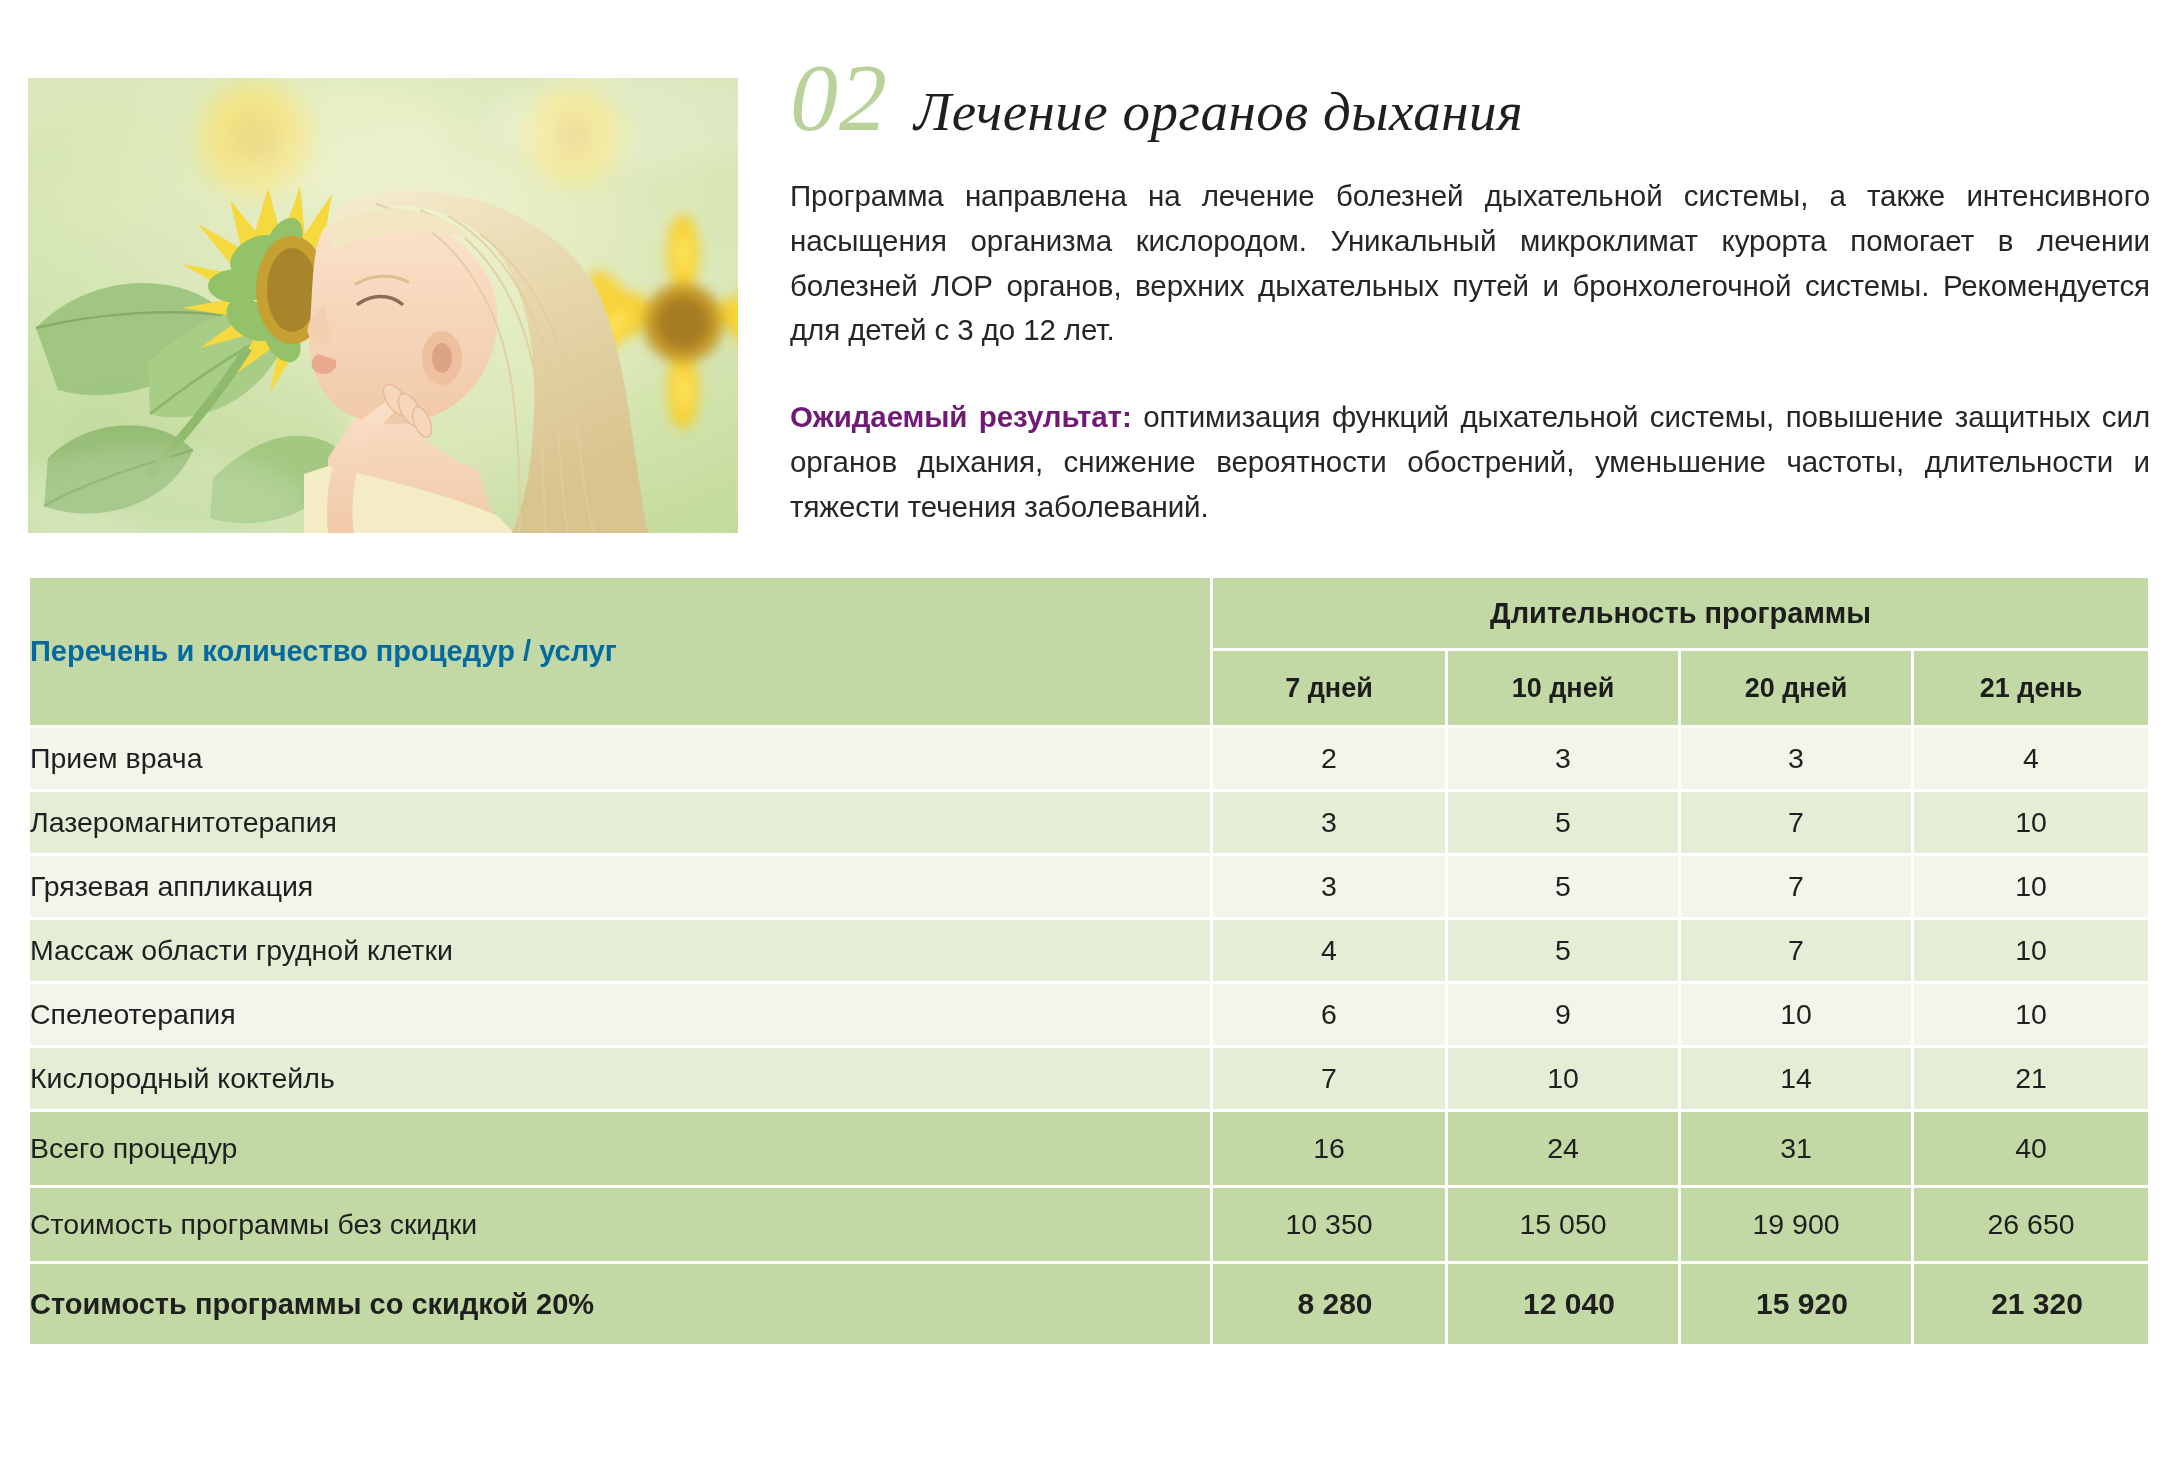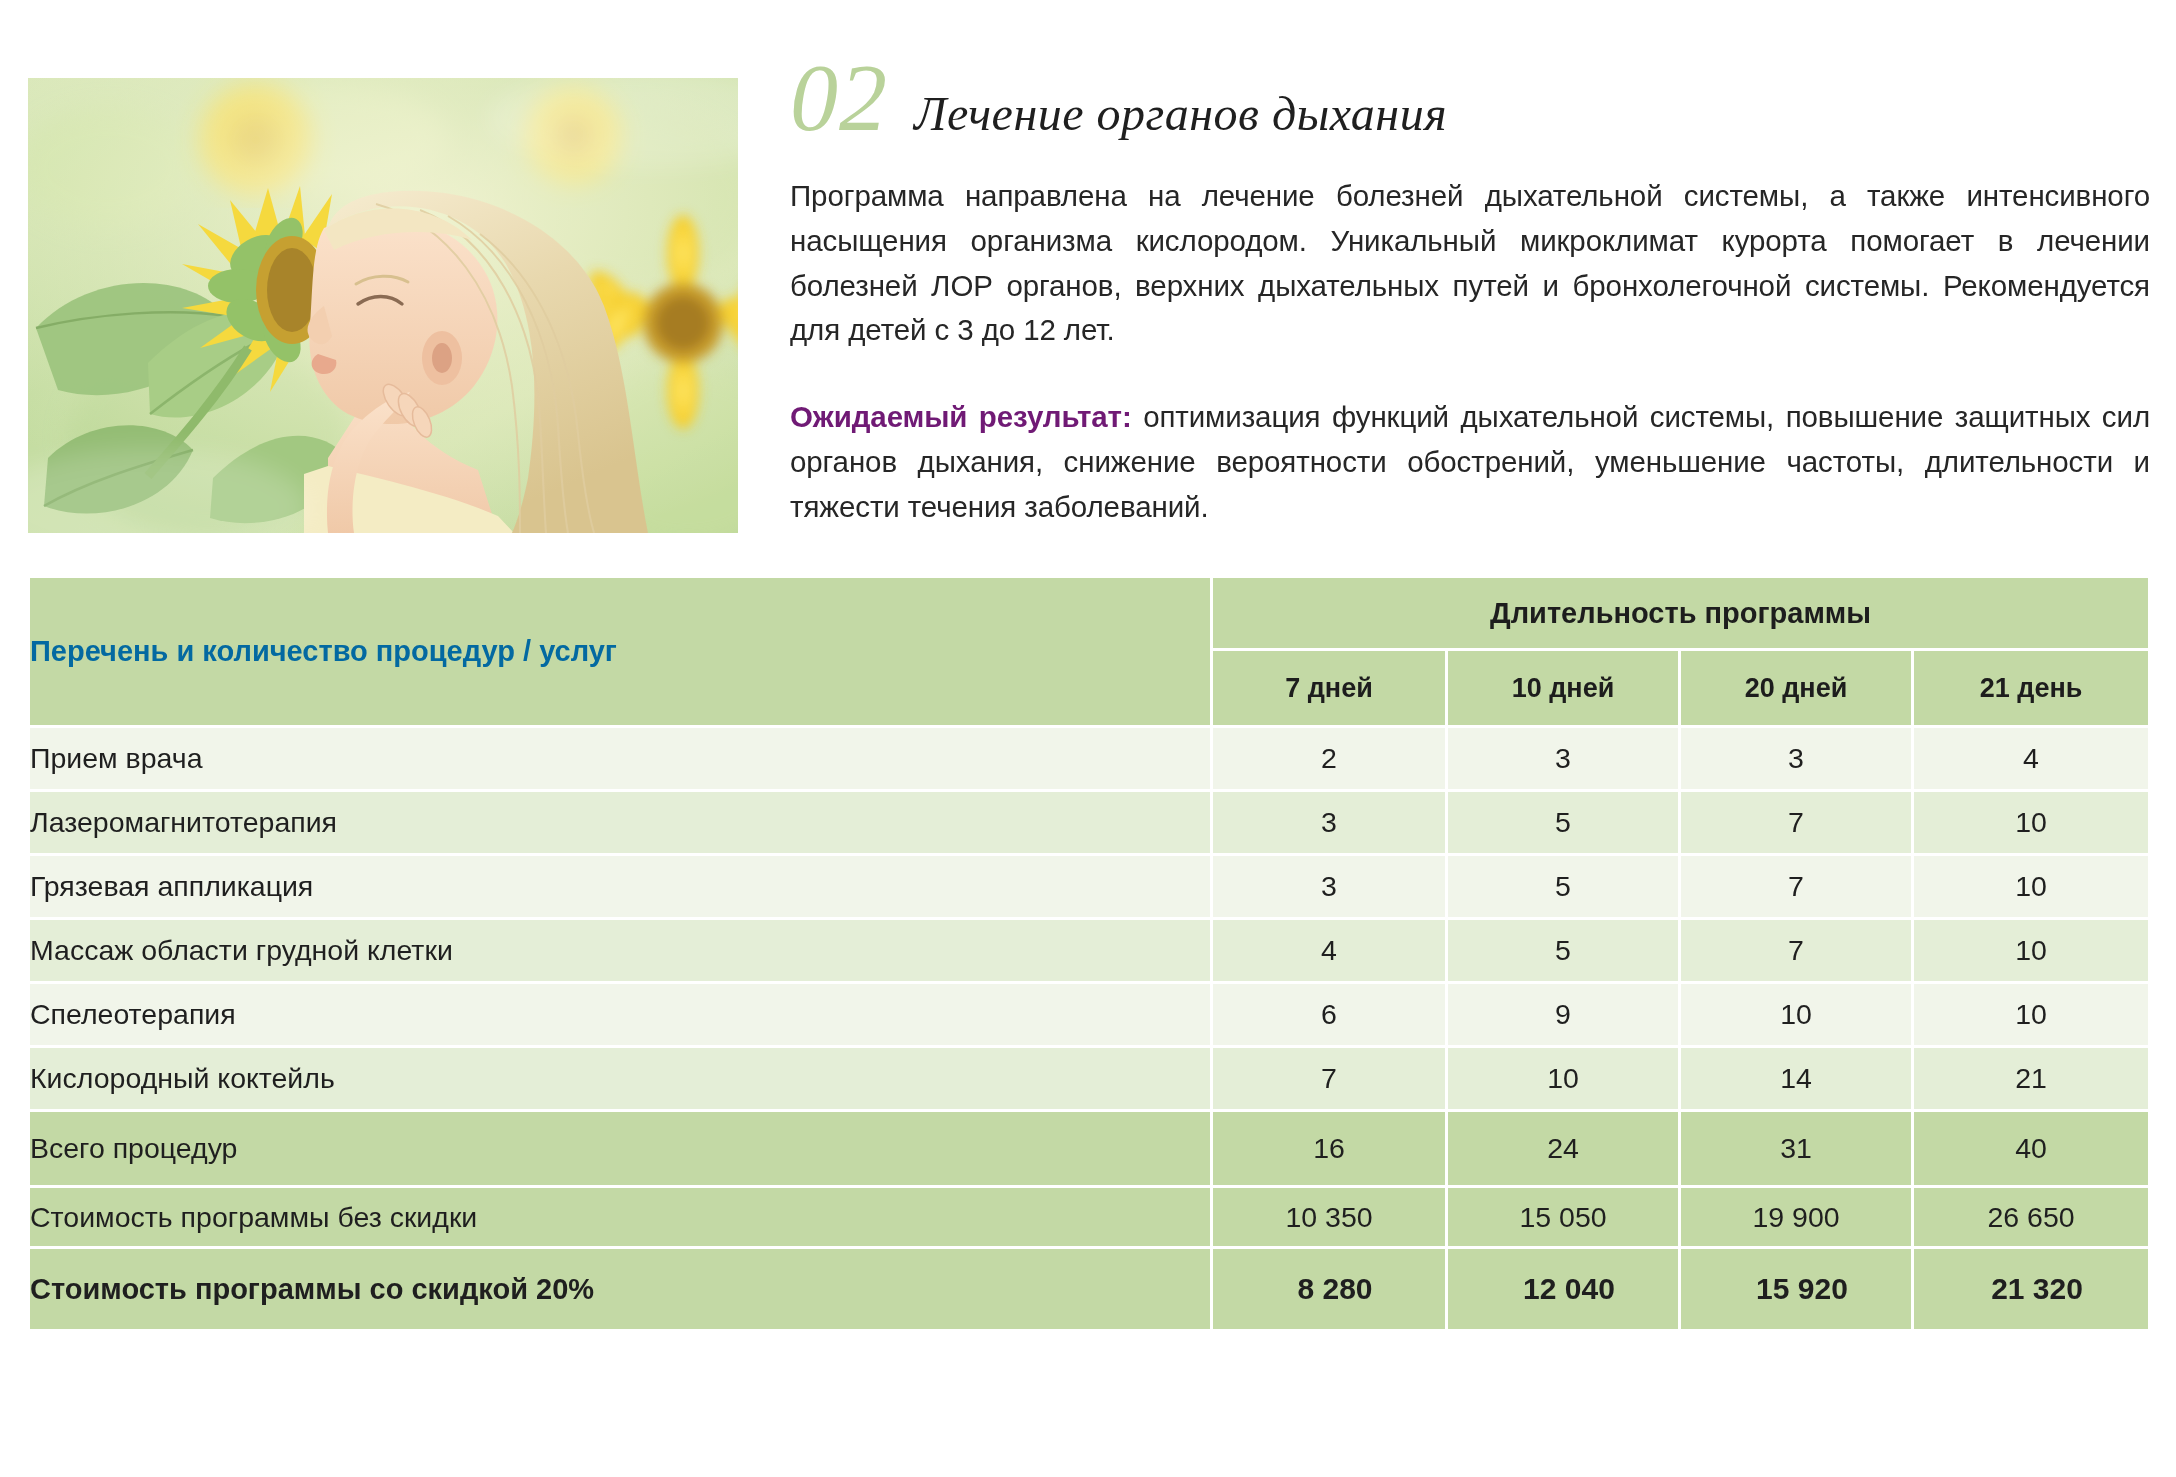--- a/index.html
+++ b/index.html
@@ -58,21 +58,21 @@
     font-size: 96px;
     line-height: 1;
     color: #b9d29a;
     font-weight: 400;
     letter-spacing: 1px;
   }
 
   .title {
     font-family: "Liberation Serif", serif;
     font-style: italic;
-    font-size: 48px;
+    font-size: 55px;
     line-height: 1;
     color: #1f1f1f;
     font-weight: 400;
     letter-spacing: 0.5px;
   }
 
   .para {
     margin-top: 28px;
     font-family: Liberation Sans, sans-serif;
     font-size: 29.5px;
@@ -152,21 +152,21 @@
   tr.even .rname, tr.even .rval  { background: #e4eed7; }
 
   tr.proc .rname, tr.proc .rval { height: 64px; }
 
   tr.total .rname, tr.total .rval {
     background: #c3d9a5;
     height: 76px;
   }
   tr.price .rname, tr.price .rval {
     background: #c3d9a5;
-    height: 61px;
+    height: 76px;
   }
   tr.discount .rname, tr.discount .rval {
     background: #c3d9a5;
     height: 80px;
     font-weight: 700;
     border-bottom: none;
   }
   tr.discount .rname { font-size: 29px; }
   tr.discount .rval  { font-size: 30px; padding-left: 12px; }
 

